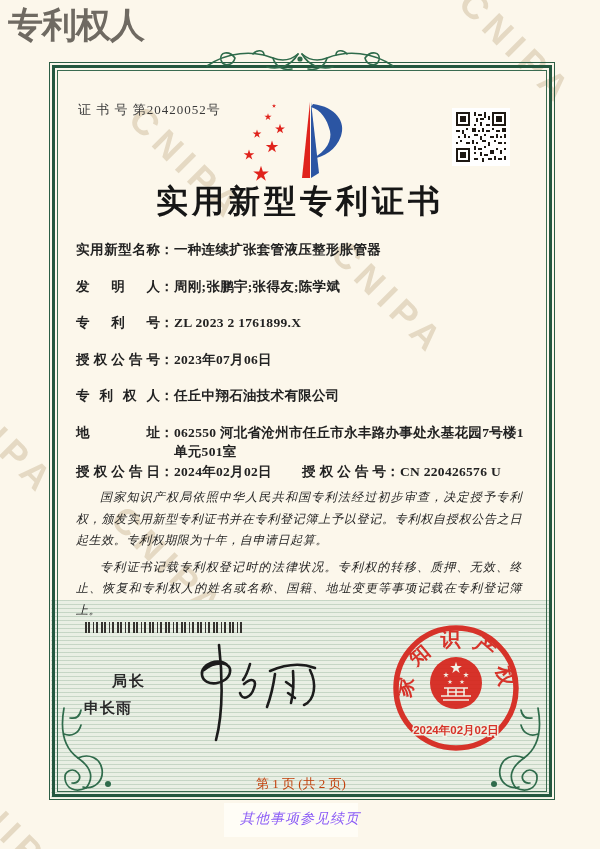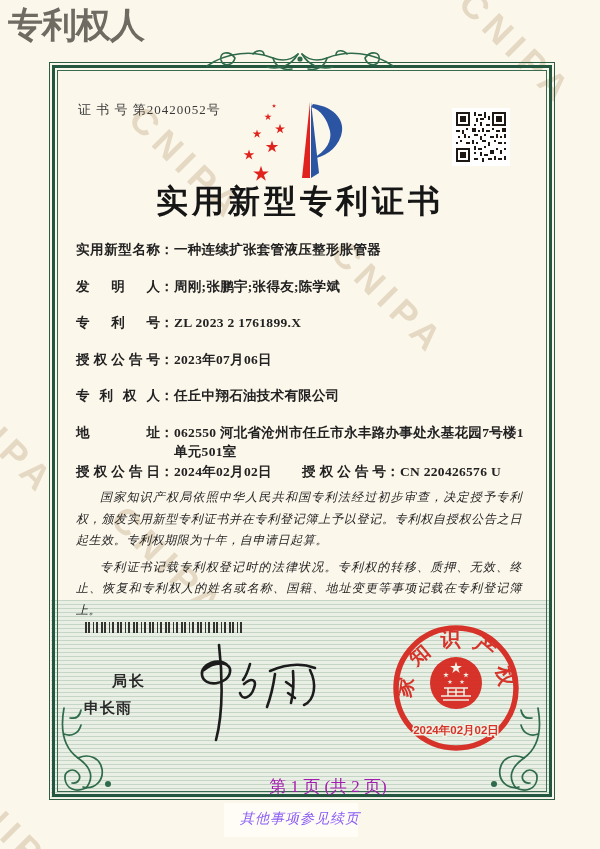--- a/index.html
+++ b/index.html
@@ -38,21 +38,21 @@
          font-style:italic;letter-spacing:0.6px;text-align:justify;color:#1f1f1f;}
   .legal p{margin:0 0 5px 0;text-indent:2em;}
   .barcode{position:absolute;left:85px;top:622px;width:160px;height:11px;
            background:repeating-linear-gradient(90deg,#35332f 0 2px,rgba(0,0,0,0) 2px 3px,#35332f 3px 5px,rgba(0,0,0,0) 5px 8px,#35332f 8px 9px,rgba(0,0,0,0) 9px 11px,#35332f 11px 13px,rgba(0,0,0,0) 13px 16px);}
   .issuer-title{position:absolute;left:84px;top:672px;font-family:"Liberation Sans","DejaVu Sans",sans-serif;
                 font-size:15px;font-weight:600;letter-spacing:2px;color:#2b2b2b;margin-left:28px;}
   .issuer-name{position:absolute;left:84px;top:699px;font-family:"Liberation Sans","DejaVu Sans",sans-serif;
                font-size:15px;font-weight:600;letter-spacing:1px;color:#2b2b2b;}
   .signature{position:absolute;left:178px;top:640px;}
   .seal{position:absolute;left:389px;top:621px;z-index:4;}
-  .page-info{position:absolute;left:49px;top:775px;width:504px;text-align:center;font-size:17px;color:#a21caf;padding-left:27px;}
+  .page-info{position:absolute;left:49px;top:775px;width:504px;text-align:center;font-size:13px;color:#c2410c;}
   .note-patch{position:absolute;left:224px;top:803px;width:134px;height:34px;background:#fffdf6;z-index:1;}
   .note{position:absolute;left:0;top:810px;width:600px;text-align:center;font-size:14px;font-style:italic;
         letter-spacing:1px;color:#8b5cf6;z-index:2;}
   .orn{position:absolute;z-index:3;pointer-events:none;}
 </style>
 </head>
 <body>
 
 <div class="page">
 

